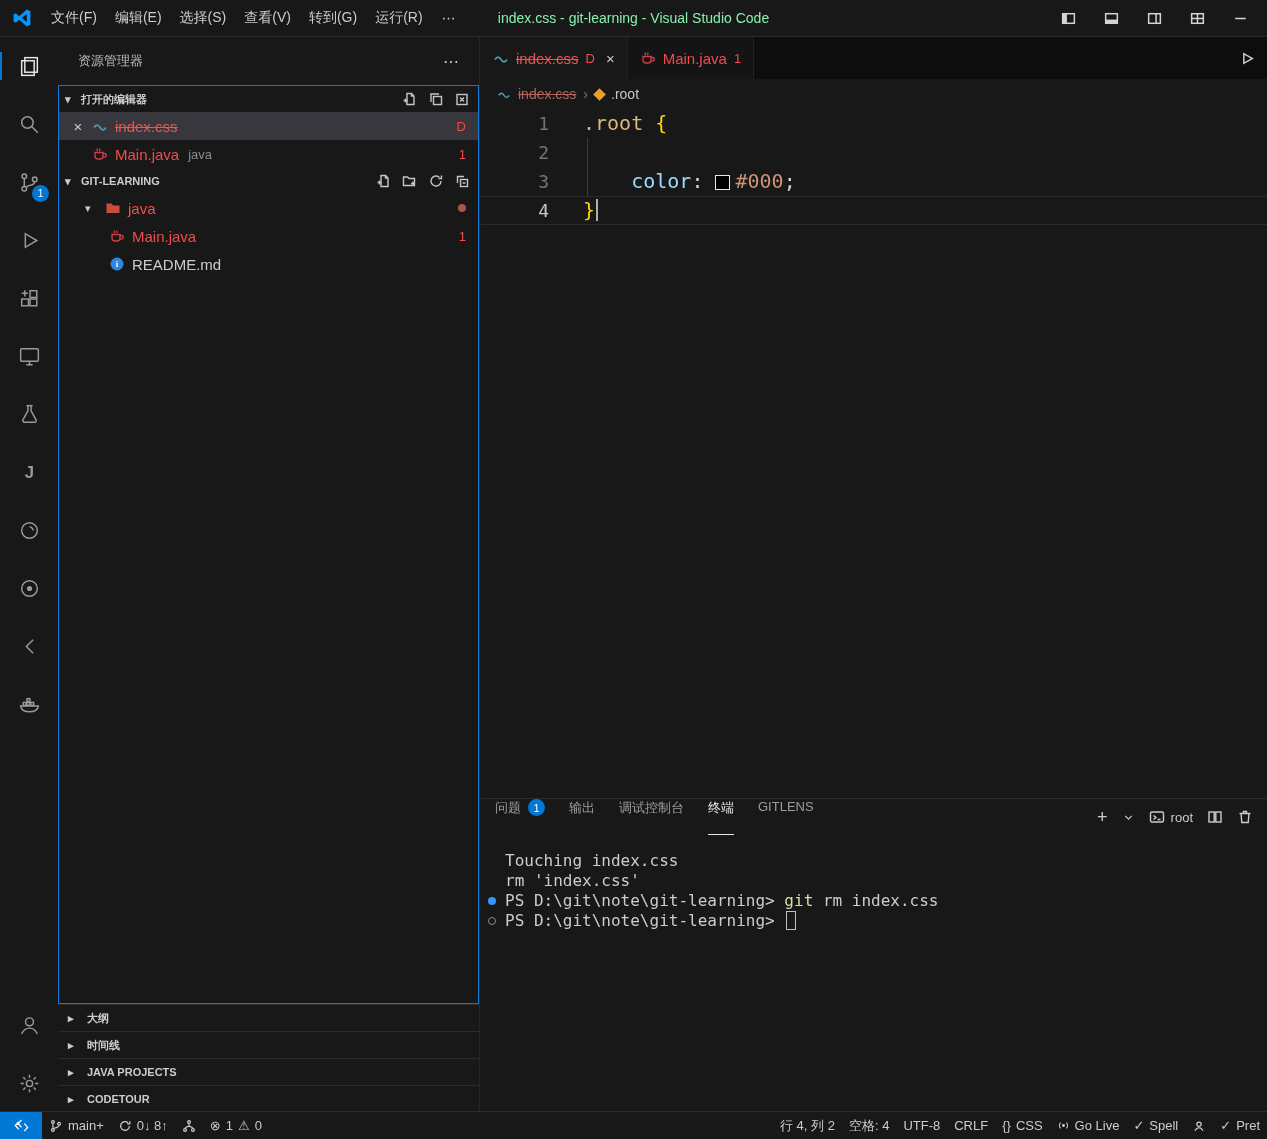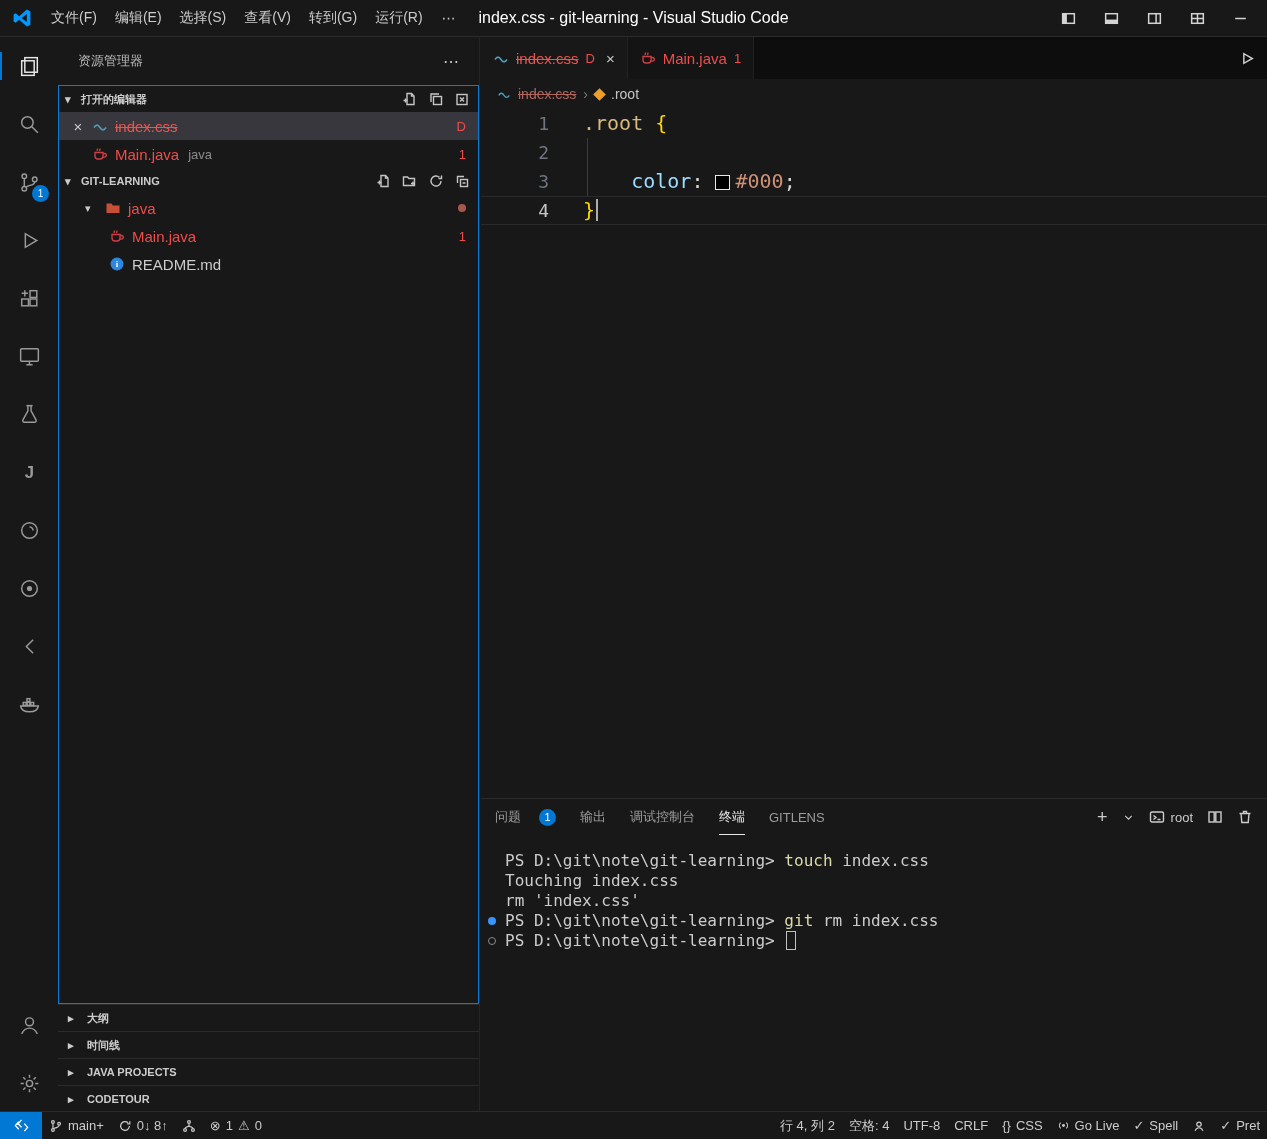--- a/index.html
+++ b/index.html
@@ -7,21 +7,21 @@
        font-family:"Liberation Sans",sans-serif;color:#cccccc;font-size:14px;}
   svg{display:block}
   .ic{stroke:currentColor;fill:none;stroke-width:1.4}
 
   
   .titlebar{position:absolute;top:0;left:0;right:0;height:36px;background:#181818;
             border-bottom:1px solid #2b2b2b;display:flex;align-items:center;}
   .tb-logo{margin:0 10px 0 12px}
   .menu{padding:4px 9px;border-radius:5px;font-size:14px;color:#cccccc;white-space:nowrap}
   .tb-more{padding:4px 10px;color:#cccccc}
-  .tb-title{position:absolute;left:50%;transform:translateX(-50%);font-size:16px;color:#ffffff;white-space:nowrap}
+  .tb-title{position:absolute;left:50%;transform:translateX(-50%);font-size:14px;color:#86efac;white-space:nowrap}
   .tb-controls{margin-left:auto;display:flex;align-items:center;gap:26px;padding-right:18px;color:#d4d4d4}
 
   
   .activitybar{position:absolute;top:37px;left:0;width:58px;bottom:27px;background:#181818;
                display:flex;flex-direction:column;}
   .ab-slot{height:58px;display:flex;align-items:center;justify-content:center;color:#9a9a9a;position:relative;flex:none}
   .ab-slot.active{color:#e8e8e8}
   .ab-slot.active::before{content:"";position:absolute;left:0;top:15px;bottom:15px;width:2px;background:#0078d4}
   .ab-badge{position:absolute;right:9px;bottom:9px;min-width:17px;height:17px;border-radius:50%;
             background:#0078d4;color:#fff;font-size:10px;display:flex;align-items:center;justify-content:center}
@@ -77,21 +77,21 @@
   .sel{color:#d7ba7d}.brace{color:#ffd700}.fg{color:#d4d4d4}.prop{color:#9cdcfe}.val{color:#ce9178}
   .swatch{display:inline-block;width:15px;height:15px;margin-right:5px;vertical-align:-2px;
           border:1px solid #8a8a8a;box-sizing:border-box}
   .swatch-fff{background:#ffffff}
   .swatch-000{background:#000000;border-color:#e8e8e8}
   .cursor{display:inline-block;width:2px;height:22px;margin-left:1px;background:#aeafad;vertical-align:-4px}
 
   
   .panel{position:absolute;left:481px;right:0;top:798px;bottom:27px;background:#181818;border-top:1px solid #2b2b2b;box-sizing:border-box}
   .panel-header{height:36px;display:flex;align-items:center;padding:0 14px;gap:24px;font-size:13px;color:#9d9d9d}
-  .p-tab{height:36px;display:flex;align-items:center;gap:18px;box-sizing:border-box}
+  .p-tab{height:36px;display:flex;gap:7px;box-sizing:border-box}
   .p-tab.active{color:#e7e7e7;border-bottom:1px solid #e7e7e7}
   .p-badge{min-width:17px;height:17px;border-radius:50%;background:#0078d4;color:#fff;font-size:11px;
            display:flex;align-items:center;justify-content:center}
   .panel-actions{margin-left:auto;display:flex;align-items:center;gap:14px;color:#cccccc}
   .shell-item{display:flex;align-items:center;gap:6px;font-size:13px;color:#cccccc}
   .terminal{position:absolute;top:52px;left:24px;right:8px;bottom:4px;
             font-family:"DejaVu Sans Mono",monospace;font-size:16px;color:#cccccc}
   .t-line{height:20px;line-height:20px;position:relative}
   .t-line .tokens{white-space:pre}
   .deco{position:absolute;left:-17px;top:6px;width:8px;height:8px;border-radius:50%;box-sizing:border-box}
@@ -481,21 +481,20 @@
             </svg>
           </span>
         <span>
             <svg class="ic" width="16" height="16" viewBox="0 0 16 16">
               <path d="M2.5 4.5h11M6.5 4.5v-2h3v2M4 4.5l.8 9h6.4l.8-9"></path>
             </svg>
           </span>
       </span>
     </div>
     <div class="terminal">
-        <div class="t-line"><span class="tokens"><span class="tfg">PS D:\git\note\git-learning&gt; </span><span class="tcmd">touch</span><span class="tfg"> index.css</span></span></div>
         <div class="t-line"><span class="tokens"><span class="tfg">Touching index.css</span></span></div>
         <div class="t-line"><span class="tokens"><span class="tfg">rm 'index.css'</span></span></div>
         <div class="t-line"><span class="deco dot"></span><span class="tokens"><span class="tfg">PS D:\git\note\git-learning&gt; </span><span class="tcmd">git</span><span class="tfg"> rm index.css</span></span></div>
         <div class="t-line"><span class="deco circle"></span><span class="tokens"><span class="tfg">PS D:\git\note\git-learning&gt; </span><span class="curbox"></span></span></div>
       </div>
   </div>
 
   <div class="statusbar">
     <span class="sb-item sb-remote">
       <svg class="ic" width="15" height="15" viewBox="0 0 16 16">

